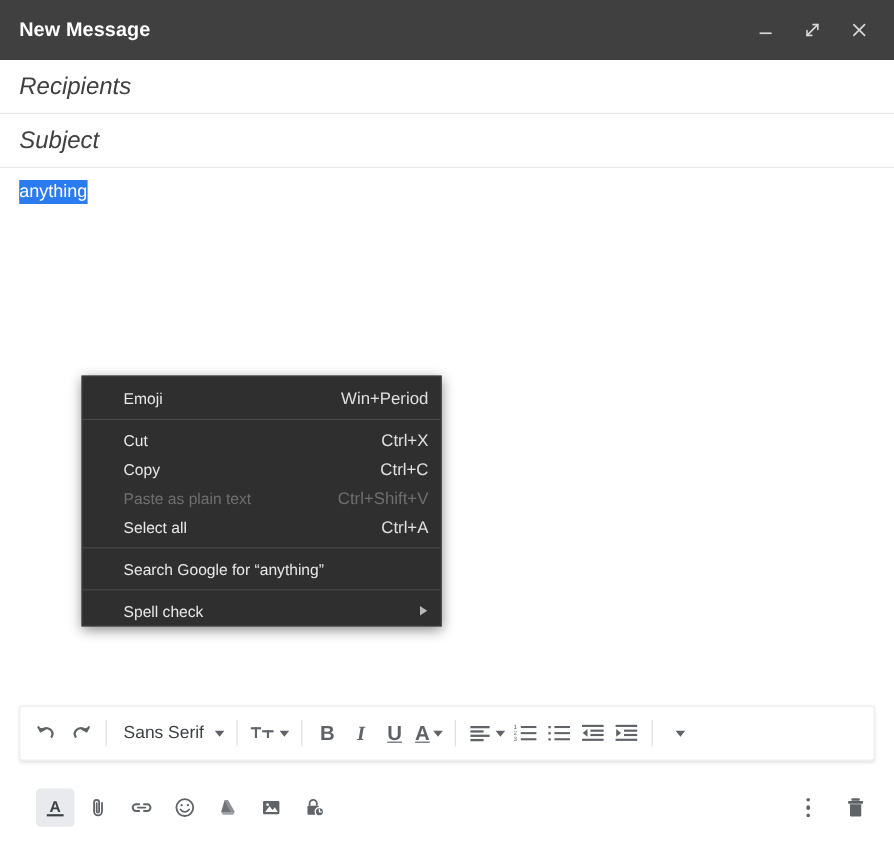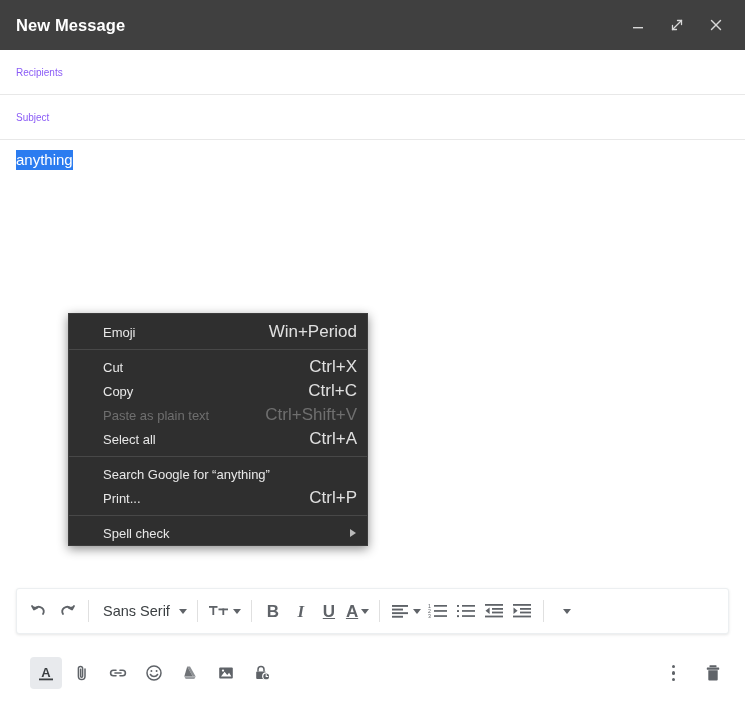--- a/index.html
+++ b/index.html
@@ -56,22 +56,23 @@
   
   .field {
     height: 45px;
     border-bottom: 1px solid #e8e8e8;
     display: flex;
     align-items: center;
     padding: 0 16px;
     flex: 0 0 auto;
   }
   .field-placeholder {
-    color: #8b5cf6;
-    font-size: 10px;
+    color: #404040;
+    font-size: 20px;
+    font-style: italic;
   }
 
   
   .body-area {
     flex: 1 1 auto;
     position: relative;
     padding: 10px 16px 0 16px;
     overflow: hidden;
   }
   .body-text {
@@ -117,21 +118,21 @@
   }
   .ctx-item .lbl {
     flex: 1 1 auto;
     padding-left: 2px;
     white-space: nowrap;
     overflow: hidden;
     text-overflow: ellipsis;
   }
   .ctx-item .accel {
     color: #e0e0e0;
-    font-size: 17px;
+    font-size: 14px;
     padding-left: 14px;
     white-space: nowrap;
   }
   .ctx-item.disabled .lbl,
   .ctx-item.disabled .accel { color: #6f6f6f; }
   .ctx-item .arrow {
     width: 12px;
     display: flex;
     justify-content: flex-end;
     align-items: center;
@@ -313,25 +314,20 @@
         <div class="ctx-item">
           <span class="ico-slot"></span>
           <span class="lbl">Select all</span>
           <span class="accel">Ctrl+A</span>
         </div>
         <div class="ctx-sep"></div>
         <div class="ctx-item">
           <span class="ico-slot"></span>
           <span class="lbl">Search Google for “anything”</span>
         </div>
-        <div class="ctx-item">
-          <span class="ico-slot"></span>
-          <span class="lbl">Print...</span>
-          <span class="accel">Ctrl+P</span>
-        </div>
         <div class="ctx-sep"></div>
         <div class="ctx-item">
           <span class="ico-slot"></span>
           <span class="lbl">Spell check</span>
           <span class="arrow">
             <svg width="8" height="10" viewBox="0 0 8 10">
               <polygon points="1,1 7,5 1,9" fill="#b9b9b9"></polygon>
             </svg>
           </span>
         </div>

